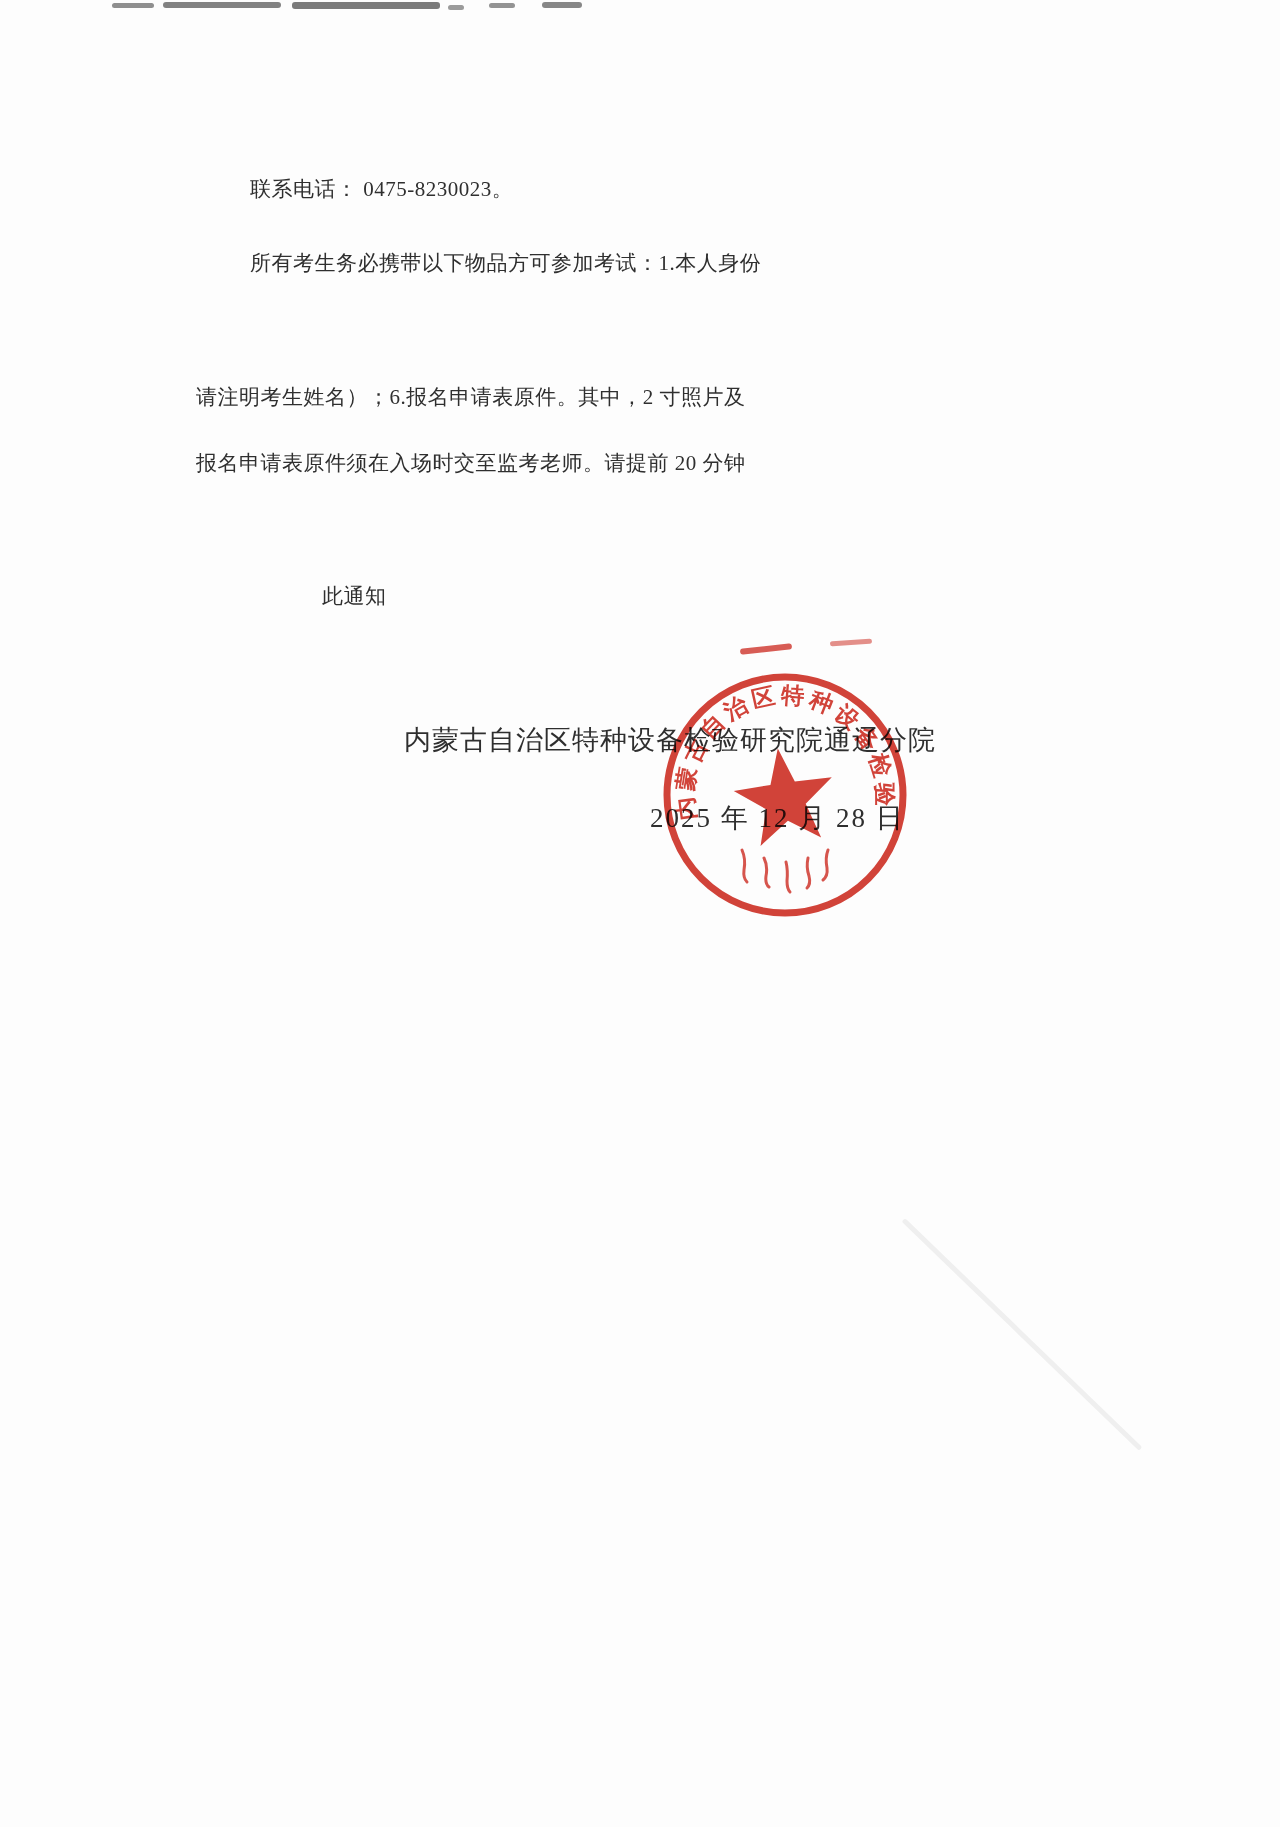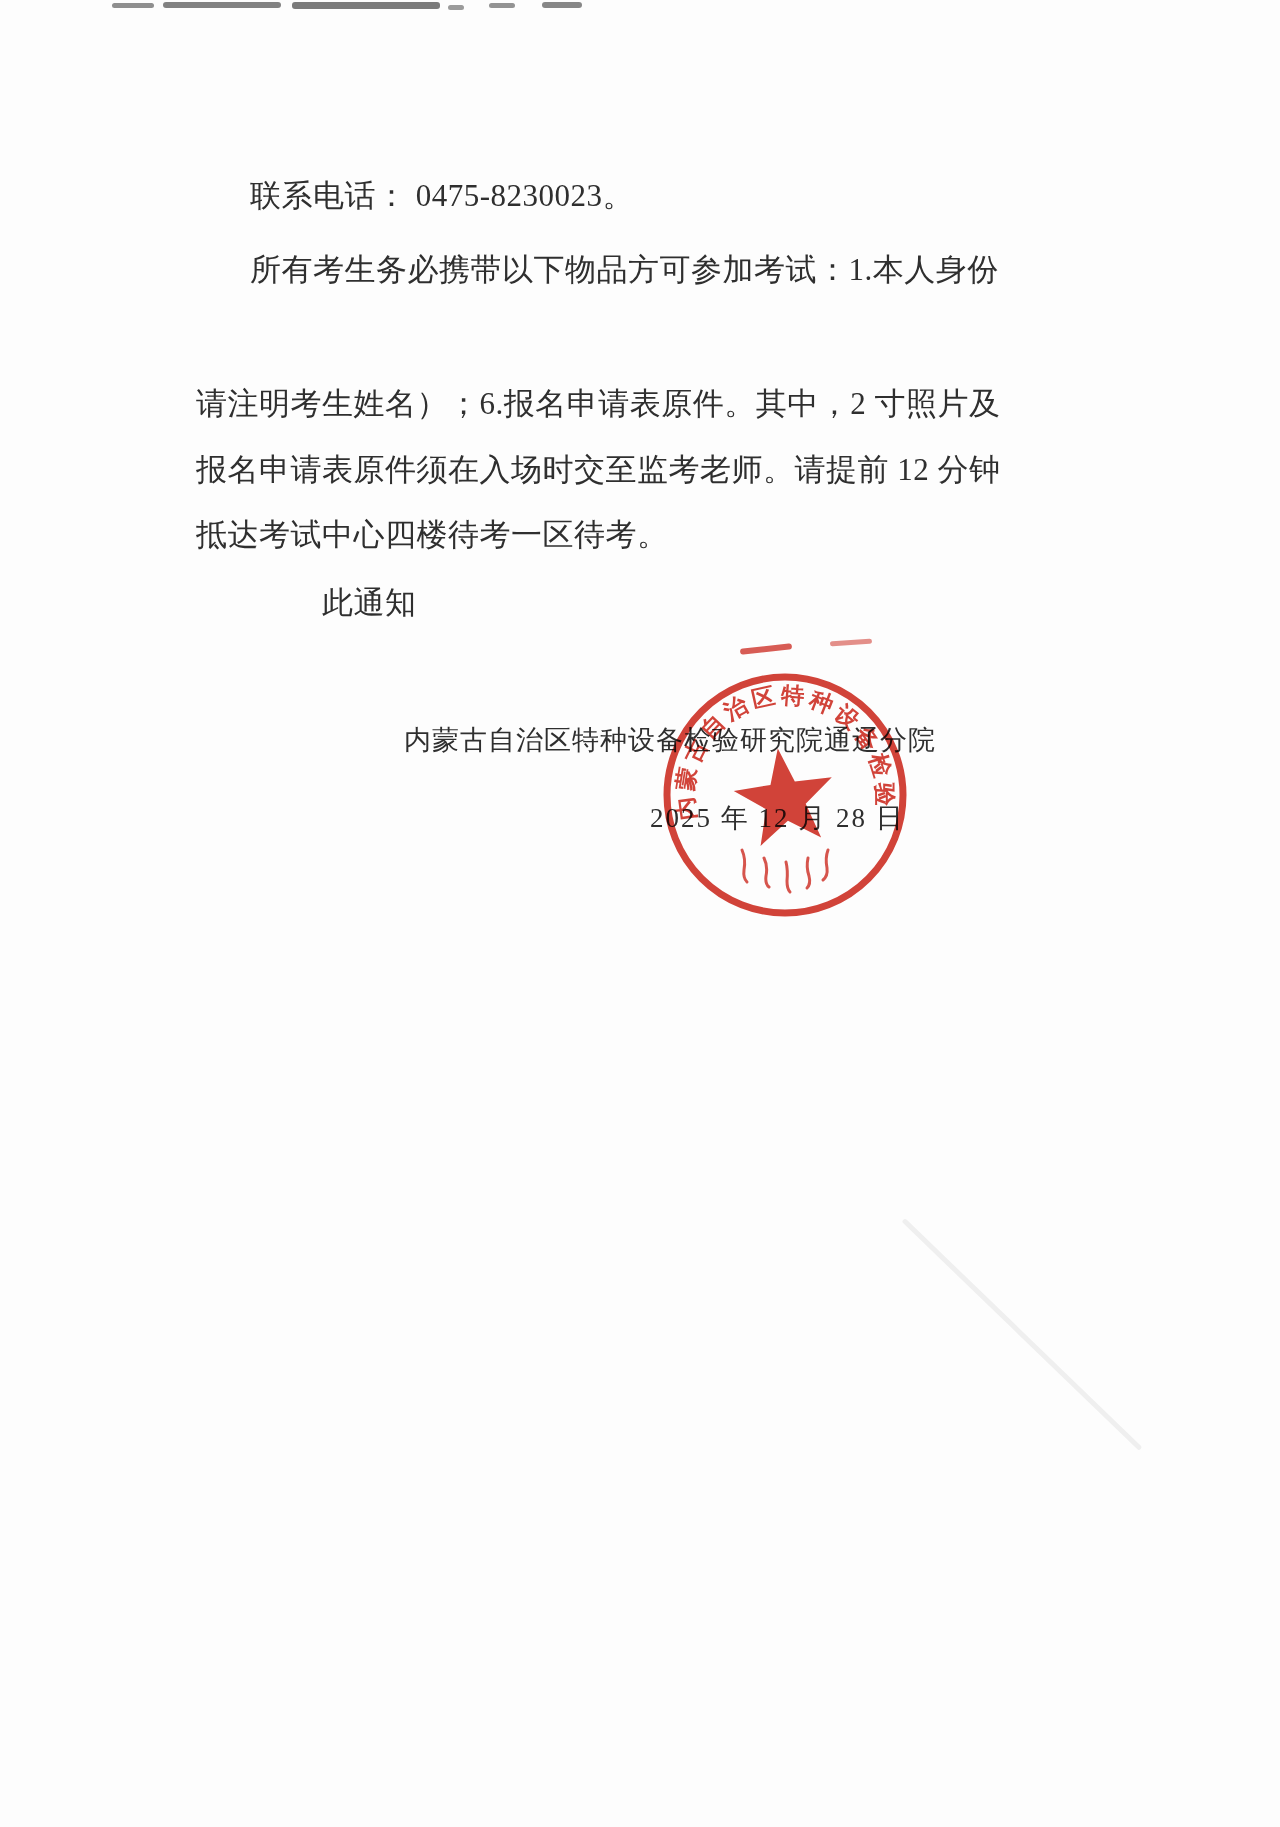--- a/index.html
+++ b/index.html
@@ -7,21 +7,21 @@
     position:relative;
     width:1280px; height:1827px;
     background:#fdfdfd;
     font-family:"Liberation Serif","DejaVu Serif",serif;
     overflow:hidden;
   }
   .line {
     position:absolute;
     white-space:nowrap;
     color:#2f2f2f;
-    font-size:31px;
+    font-size:21px;
     letter-spacing:0.5px;
   }
   .sig { font-size:27px; letter-spacing:1px; }
   .date { font-size:27px; letter-spacing:2px; }
 
   
   .top-noise span {
     position:absolute; border-radius:3px; opacity:.75; display:block;
   }
   .n1 { left:112px; top:3px; width:42px;  height:5px; background:#6a6a6a; }
@@ -64,22 +64,21 @@
     <span class="n3"></span>
     <span class="n4"></span>
     <span class="n5"></span>
     <span class="n6"></span>
   </div>
 
   <div class="line" style="left:250px; top:175px;">联系电话： 0475-8230023。</div>
 
   <div class="line" style="left:250px; top:249px;">所有考生务必携带以下物品方可参加考试：1.本人身份</div>
   <div class="line" style="left:196px; top:383px;">请注明考生姓名）；6.报名申请表原件。其中，2 寸照片及</div>
-  <div class="line" style="left:196px; top:449px;">报名申请表原件须在入场时交至监考老师。请提前 12 分钟</div>
-  <div class="line" style="left:196px; top:514px;">抵达考试中心四楼待考一区待考。</div>
+  <div class="line" style="left:196px; top:449px;">报名申请表原件须在入场时交至监考老师。请提前 20 分钟</div>
 
   <div class="line" style="left:282px; top:582px;margin-left:40px;">此通知</div>
 
   <div class="line sig" style="left:404px; top:722px;">内蒙古自治区特种设备检验研究院通辽分院</div>
   <div class="line date" style="left:650px; top:800px;">2025 年 12 月 28 日</div>
 
   <div class="seal-dash dash-a"></div>
   <div class="seal-dash dash-b"></div>
 
   <div class="seal-wrap">

